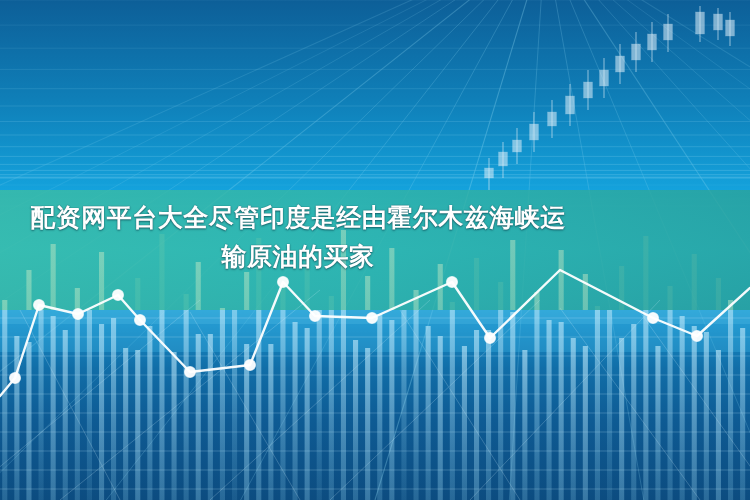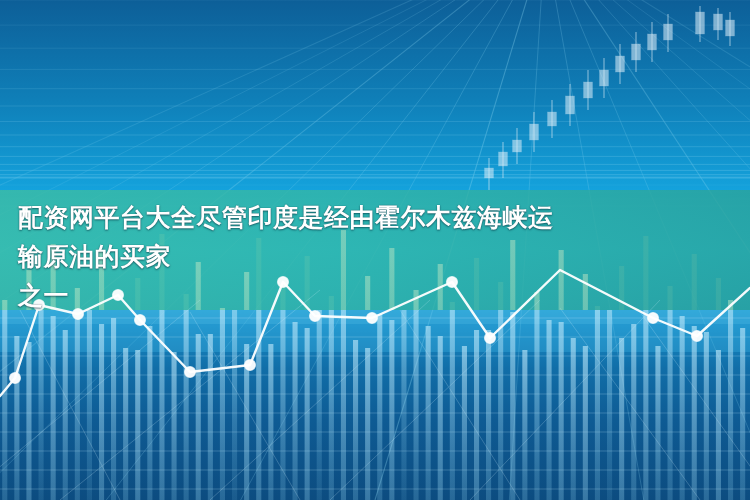--- a/index.html
+++ b/index.html
@@ -1,21 +1,21 @@
 <!DOCTYPE html>
 <html><head>
 <meta charset="utf-8">
 <style>
   html,body{margin:0;padding:0;background:#0a3f6b;}
   .layer{pointer-events:none;}
 
   
   #headline{
     position:absolute;left:0;top:198px;width:596px;height:auto;
-    pointer-events:none;
+    text-align:center;pointer-events:none;
   }
   #headline .ln{
     color:#ffffff;font-weight:bold;font-size:25px;line-height:39px;
     letter-spacing:0.5px;
     text-shadow:0 1px 2px rgba(0,40,55,.55), 0 0 1px rgba(0,30,45,.6);
     padding:0 18px;
   }
 </style>
 </head>
 <body>
@@ -368,17 +368,16 @@
       <circle cx="653" cy="318" r="5.4" fill="#ffffff" opacity="0.95"></circle>
       <circle cx="653" cy="318" r="5.4" fill="none" stroke="#ffffff" stroke-width="1.4" opacity="0.7"></circle>
       <circle cx="697" cy="336" r="5.4" fill="#ffffff" opacity="0.95"></circle>
       <circle cx="697" cy="336" r="5.4" fill="none" stroke="#ffffff" stroke-width="1.4" opacity="0.7"></circle>
     </g>
 </svg>
 
 
 <div id="headline">
   <div class="ln">配资网平台大全尽管印度是经由霍尔木兹海峡运输原油的买家</div>
-  <div class="ln">之一</div>
 </div>
 
 
 
 
 </body></html>

